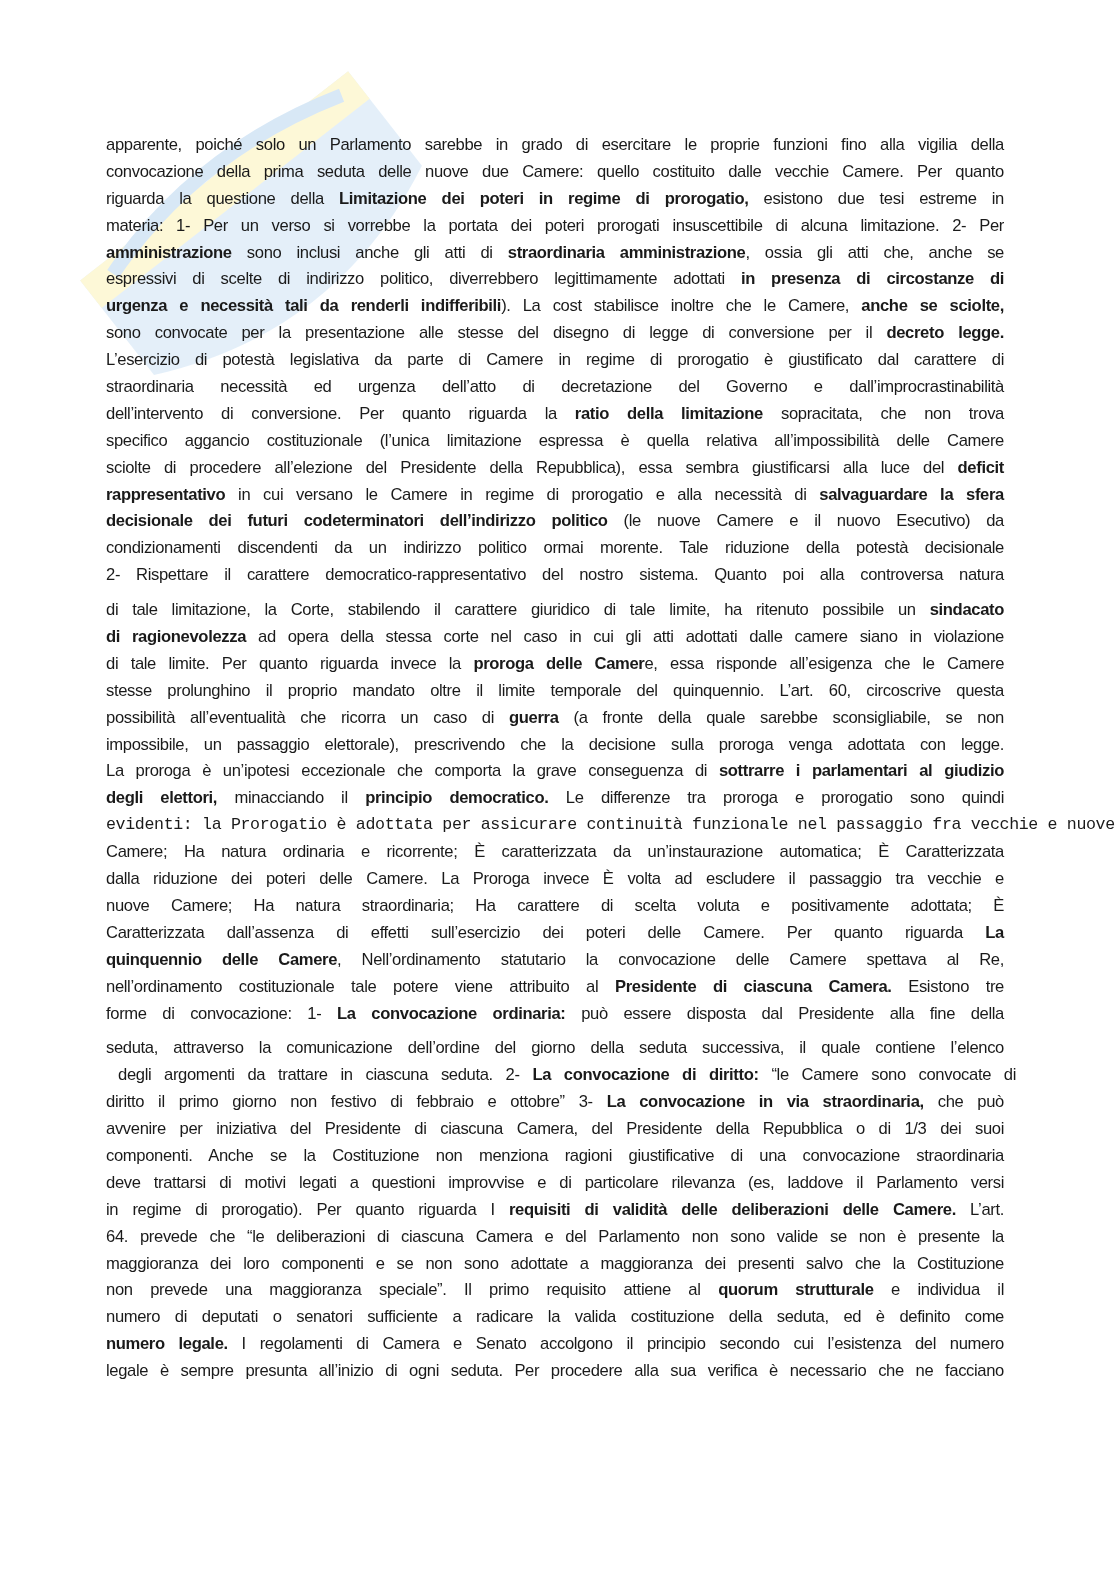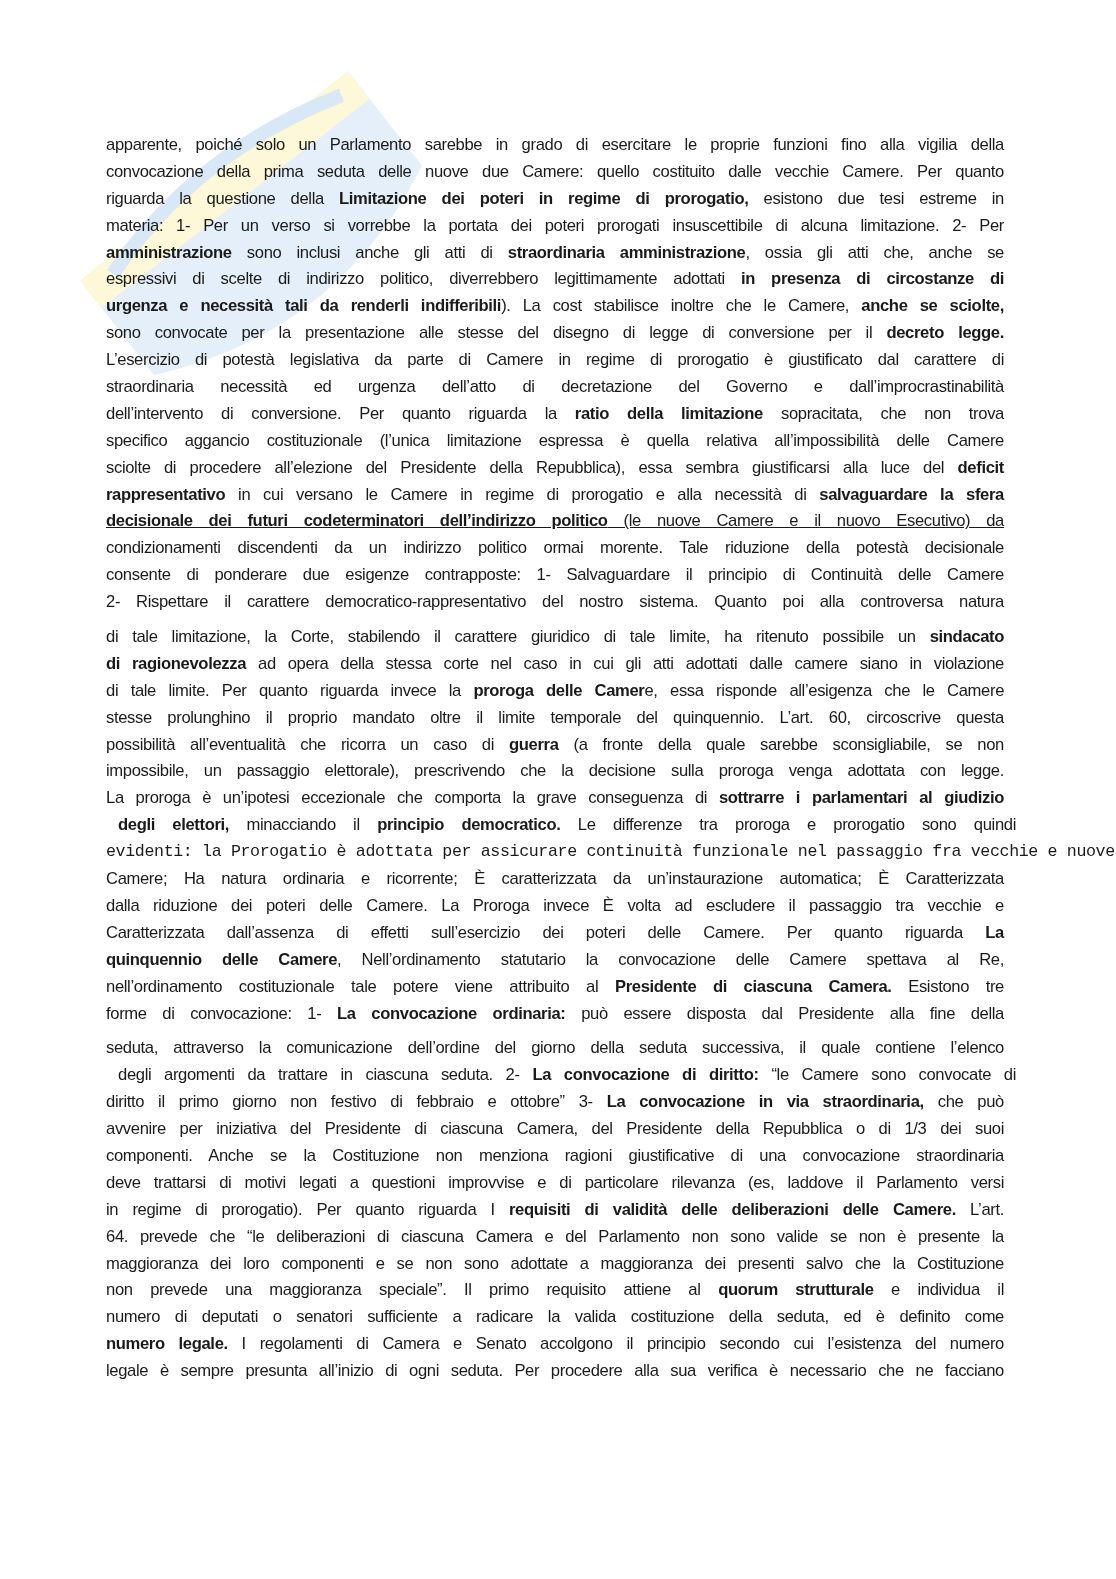--- a/index.html
+++ b/index.html
@@ -34,35 +34,35 @@
     <div class="line" style="white-space: nowrap; text-align: justify; text-align-last: justify; display: block; width: 898px; word-spacing: 0px;"><b>amministrazione</b><span> sono inclusi anche gli atti di </span><b>straordinaria amministrazione</b><span>, ossia gli atti che, anche se</span></div>
     <div class="line" style="white-space: nowrap; text-align: justify; text-align-last: justify; display: block; width: 898px; word-spacing: 0px;"><span>espressivi di scelte di indirizzo politico, diverrebbero legittimamente adottati </span><b>in presenza di circostanze di</b></div>
     <div class="line" style="white-space: nowrap; text-align: justify; text-align-last: justify; display: block; width: 898px; word-spacing: 0px;"><b>urgenza e necessità tali da renderli indifferibili</b><span>). La cost stabilisce inoltre che le Camere, </span><b>anche se sciolte,</b></div>
     <div class="line" style="white-space: nowrap; text-align: justify; text-align-last: justify; display: block; width: 898px; word-spacing: 0px;"><span>sono convocate per la presentazione alle stesse del disegno di legge di conversione per il </span><b>decreto legge.</b></div>
     <div class="line" style="white-space: nowrap; text-align: justify; text-align-last: justify; display: block; width: 898px; word-spacing: 0px;"><span>L’esercizio di potestà legislativa da parte di Camere in regime di prorogatio è giustificato dal carattere di</span></div>
     <div class="line" style="white-space: nowrap; text-align: justify; text-align-last: justify; display: block; width: 898px; word-spacing: 0px;"><span>straordinaria necessità ed urgenza dell’atto di decretazione del Governo e dall’improcrastinabilità</span></div>
     <div class="line" style="white-space: nowrap; text-align: justify; text-align-last: justify; display: block; width: 898px; word-spacing: 0px;"><span>dell’intervento di conversione. Per quanto riguarda la </span><b>ratio della limitazione</b><span> sopracitata, che non trova</span></div>
     <div class="line" style="white-space: nowrap; text-align: justify; text-align-last: justify; display: block; width: 898px; word-spacing: 0px;"><span>specifico aggancio costituzionale (l’unica limitazione espressa è quella relativa all’impossibilità delle Camere</span></div>
     <div class="line" style="white-space: nowrap; text-align: justify; text-align-last: justify; display: block; width: 898px; word-spacing: 0px;"><span>sciolte di procedere all’elezione del Presidente della Repubblica), essa sembra giustificarsi alla luce del </span><b>deficit</b></div>
     <div class="line" style="white-space: nowrap; text-align: justify; text-align-last: justify; display: block; width: 898px; word-spacing: 0px;"><b>rappresentativo</b><span> in cui versano le Camere in regime di prorogatio e alla necessità di </span><b>salvaguardare la sfera</b></div>
-    <div class="line" style="white-space: nowrap; text-align: justify; text-align-last: justify; display: block; width: 898px; word-spacing: 0px; text-decoration: underline;"><b>decisionale dei futuri codeterminatori dell’indirizzo politico</b><span> (le nuove Camere e il nuovo Esecutivo) da</span></div>
+    <div class="line" style="white-space: nowrap; text-align: justify; text-align-last: justify; display: block; width: 898px; word-spacing: 0px;"><b>decisionale dei futuri codeterminatori dell’indirizzo politico</b><span> (le nuove Camere e il nuovo Esecutivo) da</span></div>
     <div class="line" style="white-space: nowrap; text-align: justify; text-align-last: justify; display: block; width: 898px; word-spacing: 0px;"><span>condizionamenti discendenti da un indirizzo politico ormai morente. Tale riduzione della potestà decisionale</span></div>
-    <div class="line" style="white-space: nowrap; text-align: justify; text-align-last: justify; display: block; width: 898px; word-spacing: 0px;"><span>consente di ponderare due esigenze contrapposte: 1- Salvaguardare il principio di Continuità delle Camere</span></div>
     <div class="line" style="white-space: nowrap; text-align: justify; text-align-last: justify; display: block; width: 898px; word-spacing: 0px;"><span>2- Rispettare il carattere democratico-rappresentativo del nostro sistema. Quanto poi alla controversa natura</span></div>
     <div class="line" style="white-space: nowrap; text-align: justify; text-align-last: justify; display: block; width: 898px; word-spacing: 0px; margin-top: 8px;"><span>di tale limitazione, la Corte, stabilendo il carattere giuridico di tale limite, ha ritenuto possibile un </span><b>sindacato</b></div>
     <div class="line" style="white-space: nowrap; text-align: justify; text-align-last: justify; display: block; width: 898px; word-spacing: 0px;"><b>di ragionevolezza</b><span> ad opera della stessa corte nel caso in cui gli atti adottati dalle camere siano in violazione</span></div>
     <div class="line" style="white-space: nowrap; text-align: justify; text-align-last: justify; display: block; width: 898px; word-spacing: 0px;"><span>di tale limite. Per quanto riguarda invece la </span><b>proroga delle Camer</b><span>e, essa risponde all’esigenza che le Camere</span></div>
     <div class="line" style="white-space: nowrap; text-align: justify; text-align-last: justify; display: block; width: 898px; word-spacing: 0px;"><span>stesse prolunghino il proprio mandato oltre il limite temporale del quinquennio. L’art. 60, circoscrive questa</span></div>
     <div class="line" style="white-space: nowrap; text-align: justify; text-align-last: justify; display: block; width: 898px; word-spacing: 0px;"><span>possibilità all’eventualità che ricorra un caso di </span><b>guerra</b><span> (a fronte della quale sarebbe sconsigliabile, se non</span></div>
     <div class="line" style="white-space: nowrap; text-align: justify; text-align-last: justify; display: block; width: 898px; word-spacing: 0px;"><span>impossibile, un passaggio elettorale), prescrivendo che la decisione sulla proroga venga adottata con legge.</span></div>
     <div class="line" style="white-space: nowrap; text-align: justify; text-align-last: justify; display: block; width: 898px; word-spacing: 0px;"><span>La proroga è un’ipotesi eccezionale che comporta la grave conseguenza di </span><b>sottrarre i parlamentari al giudizio</b></div>
-    <div class="line" style="white-space: nowrap; text-align: justify; text-align-last: justify; display: block; width: 898px; word-spacing: 0px; margin-left: 12px;"><b>degli elettori,</b><span> minacciando il </span><b>principio democratico.</b><span> Le differenze tra proroga e prorogatio sono quindi</span></div>
+    <div class="line" style="white-space: nowrap; text-align: justify; text-align-last: justify; display: block; width: 898px; word-spacing: 0px;"><b>degli elettori,</b><span> minacciando il </span><b>principio democratico.</b><span> Le differenze tra proroga e prorogatio sono quindi</span></div>
     <div class="line" style="white-space: nowrap; text-align: justify; text-align-last: justify; display: block; width: 898px; word-spacing: 0px; font-family: Liberation Mono, monospace;"><span>evidenti: la Prorogatio è adottata per assicurare continuità funzionale nel passaggio fra vecchie e nuove</span></div>
     <div class="line" style="white-space: nowrap; text-align: justify; text-align-last: justify; display: block; width: 898px; word-spacing: 0px;"><span>Camere; Ha natura ordinaria e ricorrente; È caratterizzata da un’instaurazione automatica; È Caratterizzata</span></div>
     <div class="line" style="white-space: nowrap; text-align: justify; text-align-last: justify; display: block; width: 898px; word-spacing: 0px;"><span>dalla riduzione dei poteri delle Camere. La Proroga invece È volta ad escludere il passaggio tra vecchie e</span></div>
+    <div class="line" style="white-space: nowrap; text-align: justify; text-align-last: justify; display: block; width: 898px; word-spacing: 0px;"><span>nuove Camere; Ha natura straordinaria; Ha carattere di scelta voluta e positivamente adottata; È</span></div>
     <div class="line" style="white-space: nowrap; text-align: justify; text-align-last: justify; display: block; width: 898px; word-spacing: 0px;"><span>Caratterizzata dall’assenza di effetti sull’esercizio dei poteri delle Camere. Per quanto riguarda </span><b>La</b></div>
     <div class="line" style="white-space: nowrap; text-align: justify; text-align-last: justify; display: block; width: 898px; word-spacing: 0px;"><b>quinquennio delle Camere</b><span>, Nell’ordinamento statutario la convocazione delle Camere spettava al Re,</span></div>
     <div class="line" style="white-space: nowrap; text-align: justify; text-align-last: justify; display: block; width: 898px; word-spacing: 0px;"><span>nell’ordinamento costituzionale tale potere viene attribuito al </span><b>Presidente di ciascuna Camera.</b><span> Esistono tre</span></div>
     <div class="line" style="white-space: nowrap; text-align: justify; text-align-last: justify; display: block; width: 898px; word-spacing: 0px;"><span>forme di convocazione: 1- </span><b>La convocazione ordinaria:</b><span> può essere disposta dal Presidente alla fine della</span></div>
     <div class="line" style="white-space: nowrap; text-align: justify; text-align-last: justify; display: block; width: 898px; word-spacing: 0px; margin-top: 8px;"><span>seduta, attraverso la comunicazione dell’ordine del giorno della seduta successiva, il quale contiene l’elenco</span></div>
     <div class="line" style="white-space: nowrap; text-align: justify; text-align-last: justify; display: block; width: 898px; word-spacing: 0px; margin-left: 12px;"><span>degli argomenti da trattare in ciascuna seduta. 2- </span><b>La convocazione di diritto:</b><span> “le Camere sono convocate di</span></div>
     <div class="line" style="white-space: nowrap; text-align: justify; text-align-last: justify; display: block; width: 898px; word-spacing: 0px;"><span>diritto il primo giorno non festivo di febbraio e ottobre” 3- </span><b>La convocazione in via straordinaria,</b><span> che può</span></div>
     <div class="line" style="white-space: nowrap; text-align: justify; text-align-last: justify; display: block; width: 898px; word-spacing: 0px;"><span>avvenire per iniziativa del Presidente di ciascuna Camera, del Presidente della Repubblica o di 1/3 dei suoi</span></div>
     <div class="line" style="white-space: nowrap; text-align: justify; text-align-last: justify; display: block; width: 898px; word-spacing: 0px;"><span>componenti. Anche se la Costituzione non menziona ragioni giustificative di una convocazione straordinaria</span></div>
     <div class="line" style="white-space: nowrap; text-align: justify; text-align-last: justify; display: block; width: 898px; word-spacing: 0px;"><span>deve trattarsi di motivi legati a questioni improvvise e di particolare rilevanza (es, laddove il Parlamento versi</span></div>

